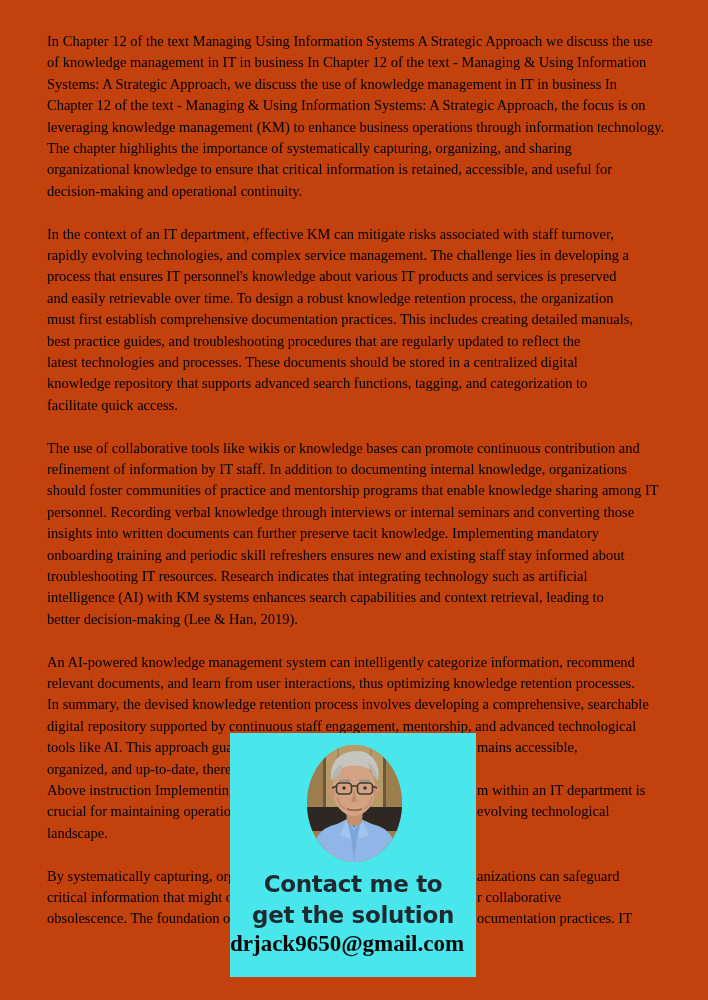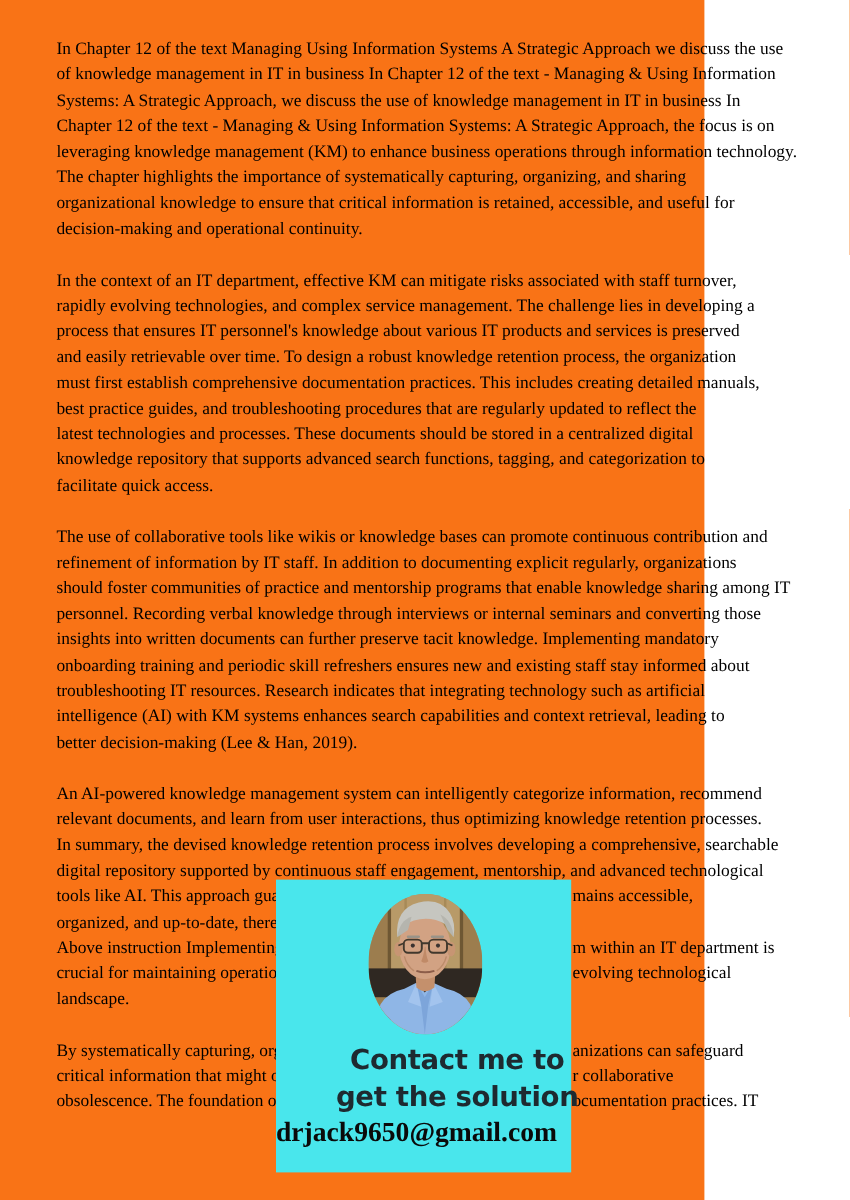--- a/index.html
+++ b/index.html
@@ -4,22 +4,22 @@
 <style>
   html, body { margin: 0; padding: 0; }
   body {
     width: 708px; height: 1000px;
     background: #ffffff;
     font-family: "Liberation Serif", serif;
     overflow: hidden;
   }
   .page {
     position: relative;
-    width: 587px; height: 1000px;
-    background: #f97316;
+    width: 708px; height: 1000px;
+    background: #c2410c;
   }
   .doc {
     position: absolute;
     left: 47px; top: 31px;
     width: 625px;
     color: #000000;
   }
   .para { margin: 0 0 21.5px 0; }
   .para:last-child { margin-bottom: 0; }
   .line {
@@ -52,21 +52,20 @@
   .ad-heading {
     position: absolute;
     left: 0; top: 136px;
     width: 100%;
     text-align: center;
     font-family: "DejaVu Sans", sans-serif;
     font-weight: bold;
     font-size: 23px;
     line-height: 31px;
     letter-spacing: -0.3px;
-    padding-left: 28px;
   }
   .ad-email {
     position: absolute;
     left: 0; top: 197px;
     width: 100%;
     text-align: left;
     font-family: "Liberation Serif", serif;
     font-weight: bold;
     font-size: 23px;
     line-height: 27px;
@@ -94,21 +93,21 @@
         <div class="line">process that ensures IT personnel's knowledge about various IT products and services is preserved</div>
         <div class="line">and easily retrievable over time. To design a robust knowledge retention process, the organization</div>
         <div class="line">must first establish comprehensive documentation practices. This includes creating detailed manuals,</div>
         <div class="line">best practice guides, and troubleshooting procedures that are regularly updated to reflect the</div>
         <div class="line">latest technologies and processes. These documents should be stored in a centralized digital</div>
         <div class="line">knowledge repository that supports advanced search functions, tagging, and categorization to</div>
         <div class="line">facilitate quick access.</div>
       </div>
       <div class="para">
         <div class="line">The use of collaborative tools like wikis or knowledge bases can promote continuous contribution and</div>
-        <div class="line">refinement of information by IT staff. In addition to documenting explicit regularly, organizations</div>
+        <div class="line">refinement of information by IT staff. In addition to documenting internal knowledge, organizations</div>
         <div class="line">should foster communities of practice and mentorship programs that enable knowledge sharing among IT</div>
         <div class="line">personnel. Recording verbal knowledge through interviews or internal seminars and converting those</div>
         <div class="line">insights into written documents can further preserve tacit knowledge. Implementing mandatory</div>
         <div class="line">onboarding training and periodic skill refreshers ensures new and existing staff stay informed about</div>
         <div class="line">troubleshooting IT resources. Research indicates that integrating technology such as artificial</div>
         <div class="line">intelligence (AI) with KM systems enhances search capabilities and context retrieval, leading to</div>
         <div class="line">better decision-making (Lee &amp; Han, 2019).</div>
       </div>
       <div class="para">
         <div class="line">An AI-powered knowledge management system can intelligently categorize information, recommend</div>

